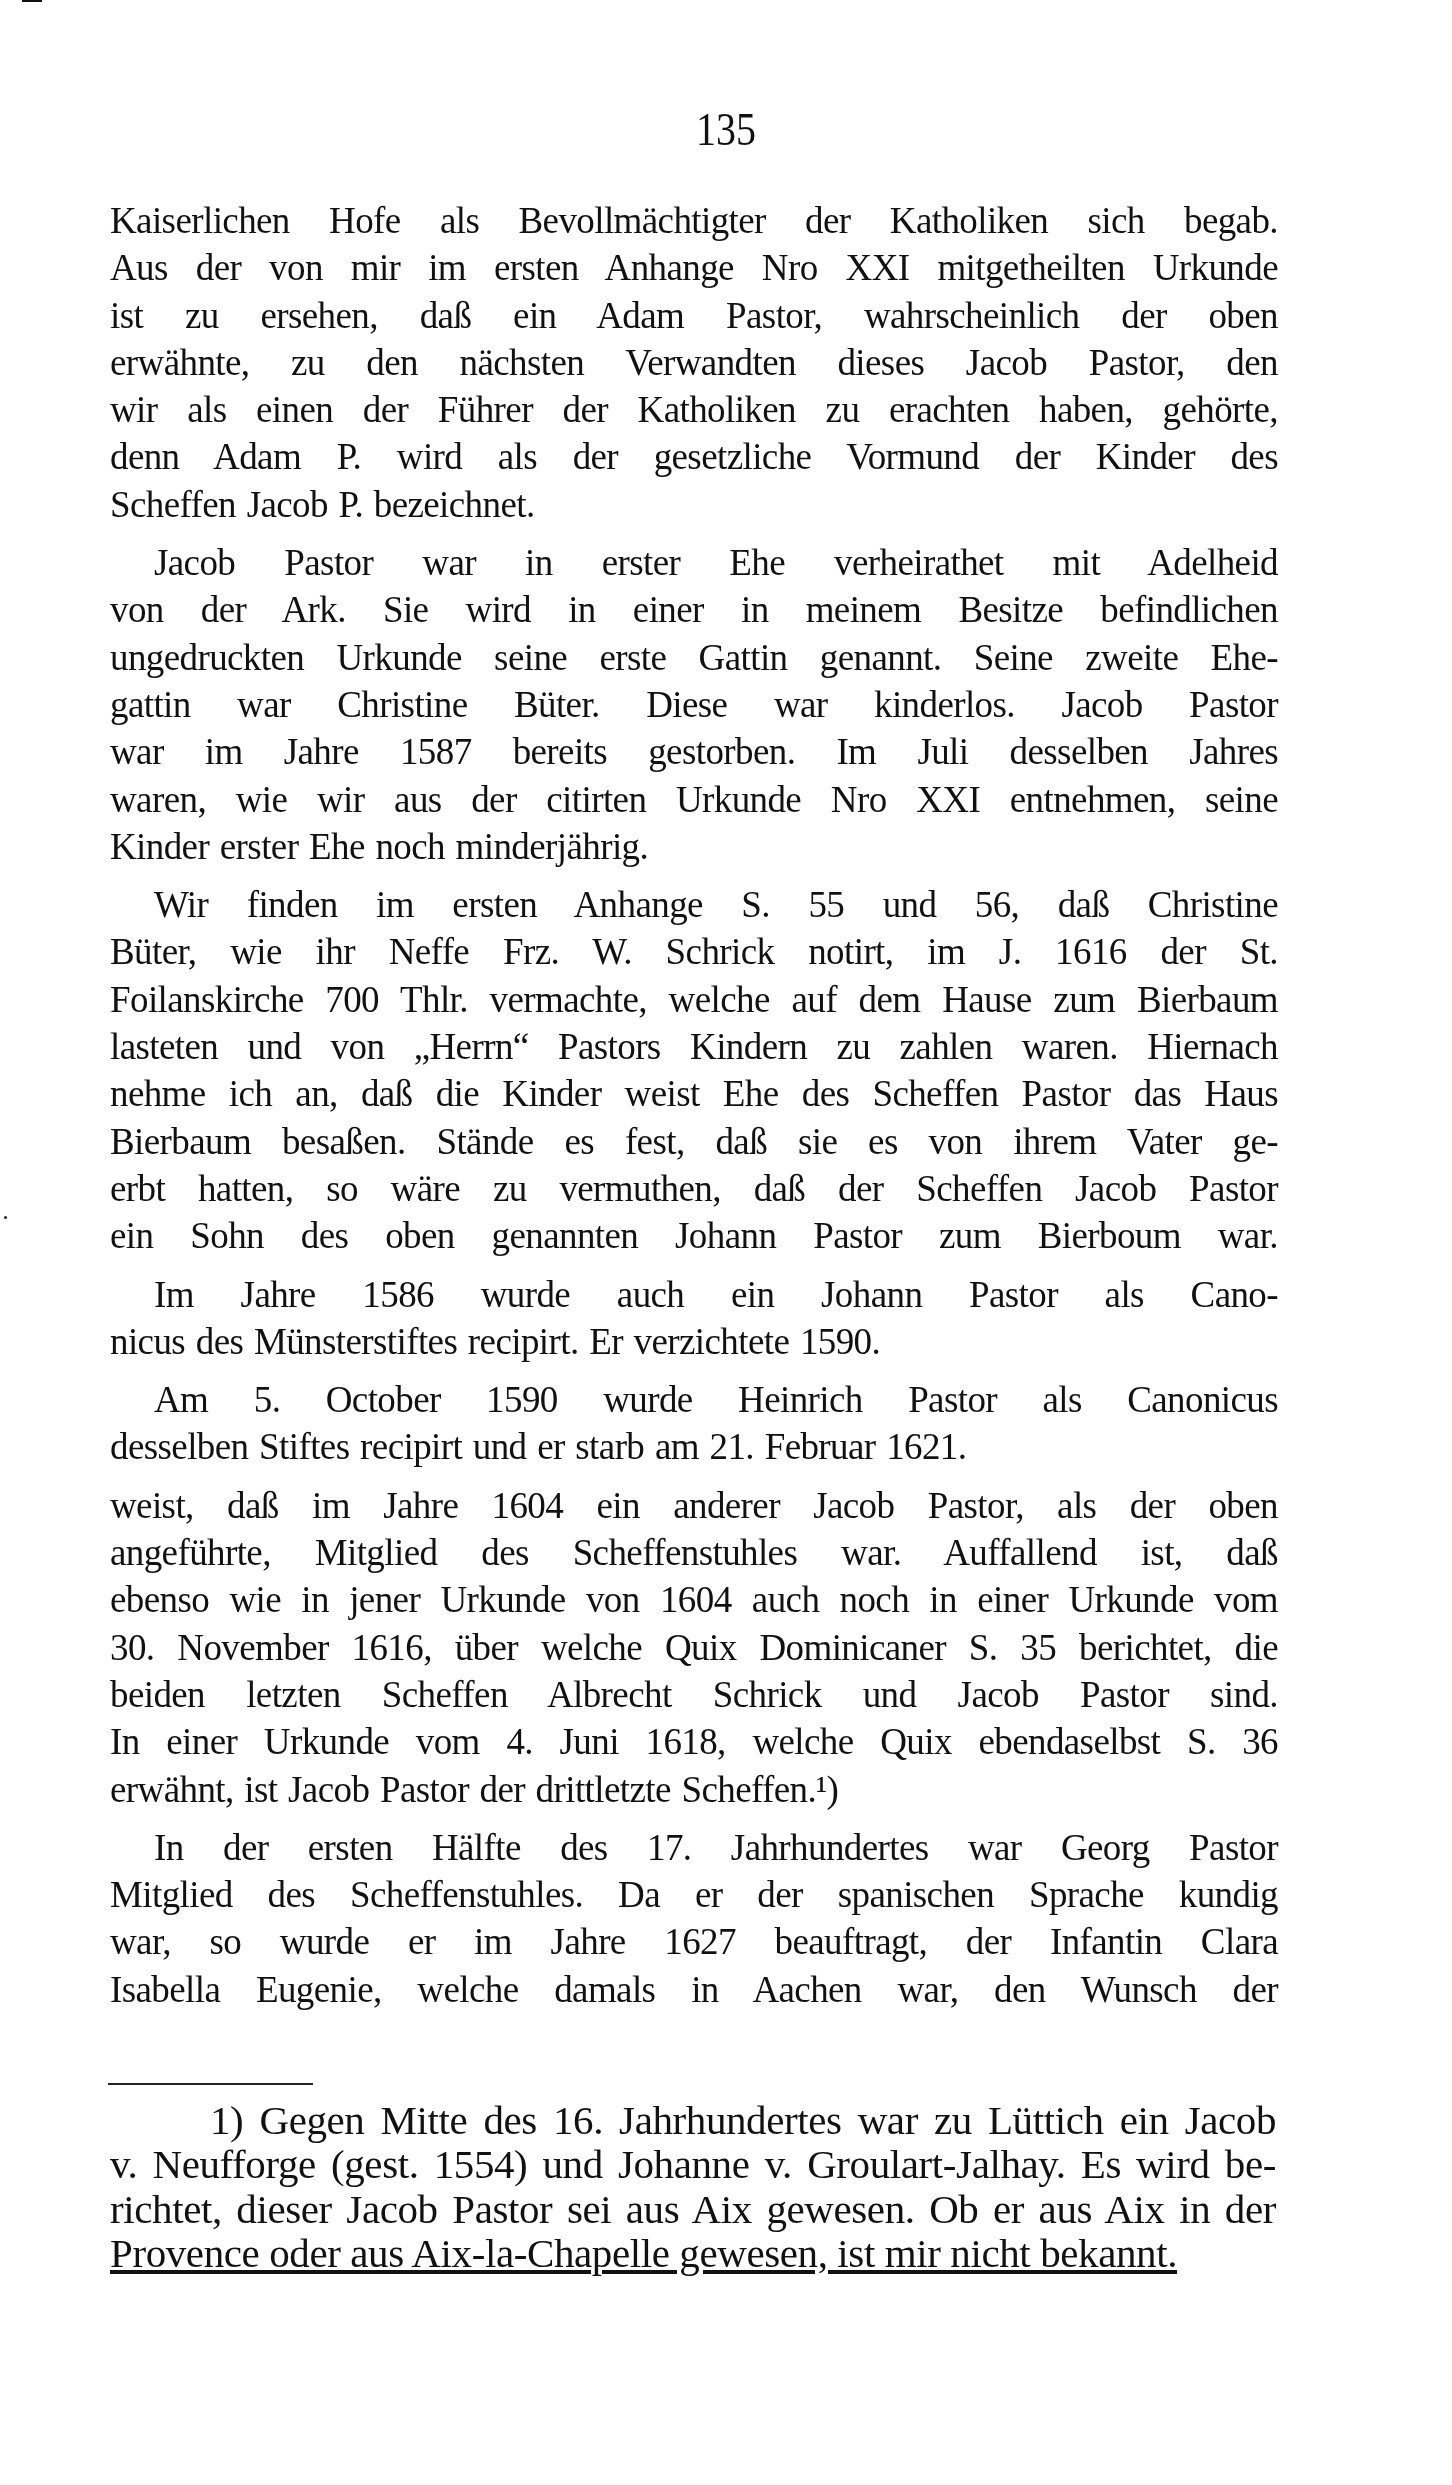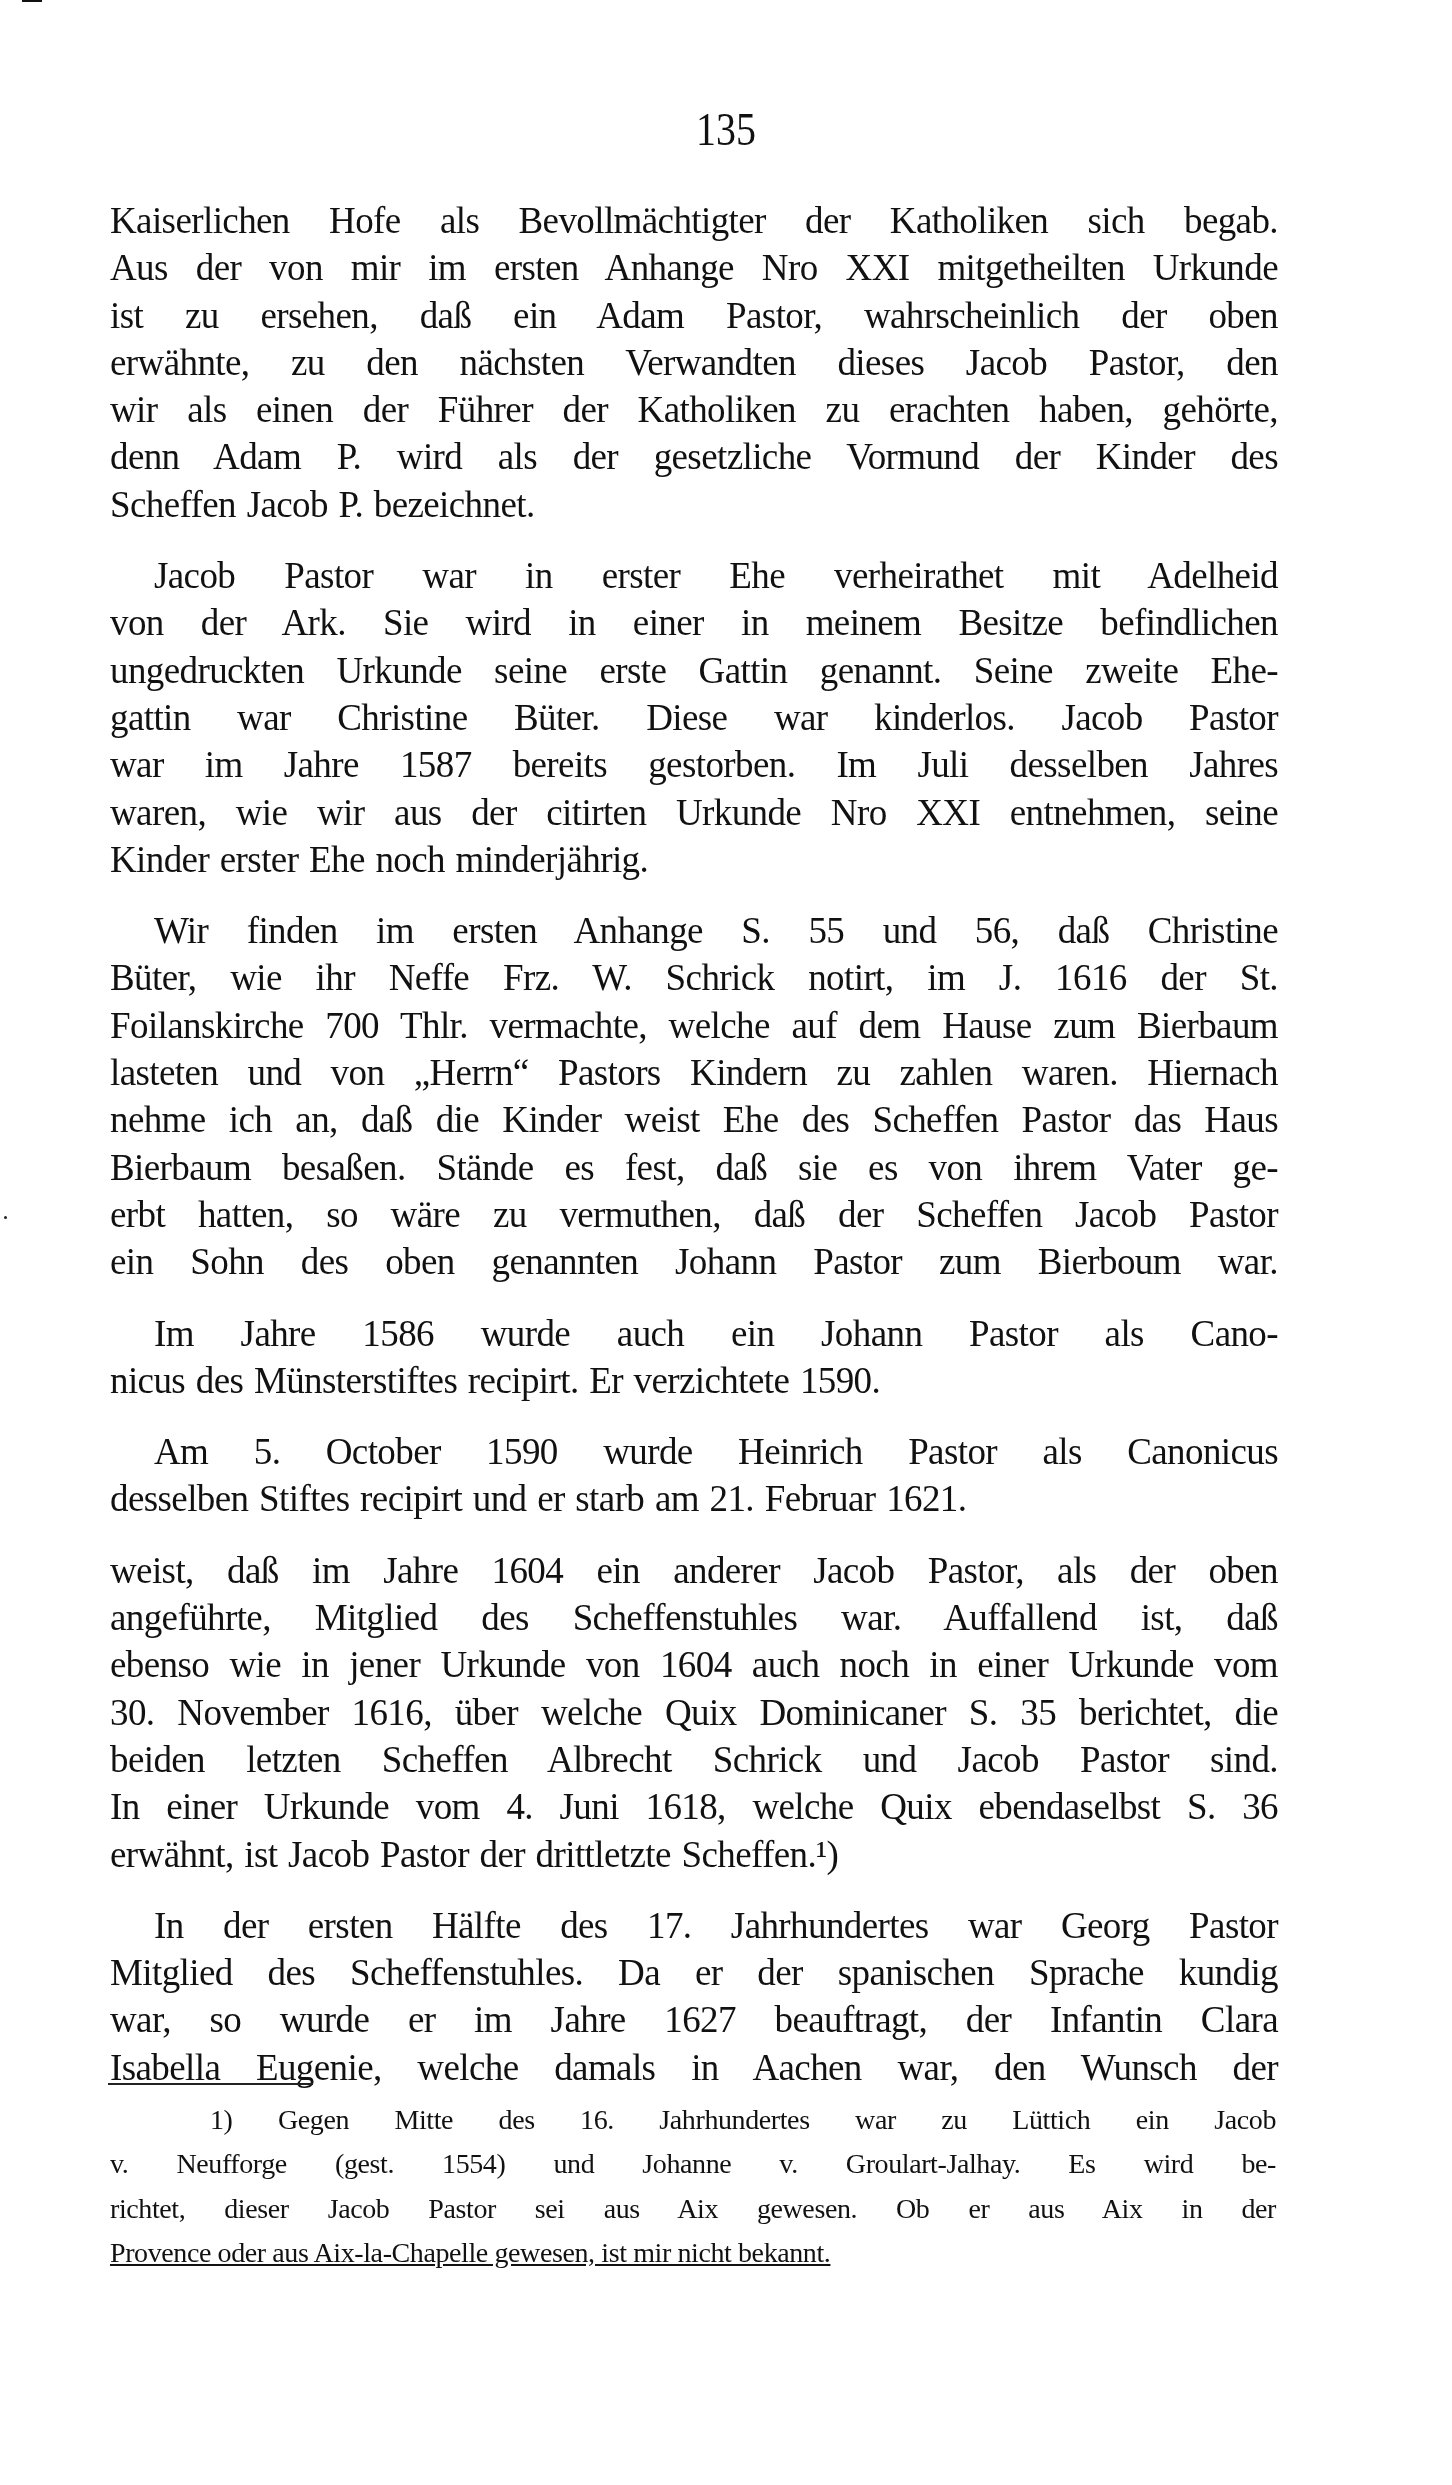--- a/index.html
+++ b/index.html
@@ -4,26 +4,26 @@
 <style>
   html, body { margin: 0; padding: 0; background: #ffffff; }
   body { width: 1452px; height: 2485px; position: relative; overflow: hidden; color: #111; font-family: "Liberation Serif", serif; }
   .corner-mark { position: absolute; left: 22px; top: 0; width: 20px; height: 2px; background: #111; }
   .stray-dot { position: absolute; left: 4px; top: 1216px; width: 3px; height: 3px; background: #222; border-radius: 50%; }
   .page-number { position: absolute; left: 0; width: 1452px; top: 108px; text-align: center; font-size: 40px; line-height: 44px; font-family: "Liberation Serif", serif; transform: scaleY(1.15); }
   .main { position: absolute; left: 110px; top: 197px; width: 1168px; }
   .line { display: block; height: 47.3px; line-height: 47.3px; font-size: 37px; text-align: justify; text-align-last: justify; white-space: nowrap; overflow: visible; }
   .line.last { text-align-last: left; }
   .line.indent { padding-left: 44px; box-sizing: border-box; }
-  .para + .para { margin-top: 24px; }
+  .para + .para { margin-top: 11px; }
   .wrapline { display: block; width: 100%; text-align: justify; text-align-last: justify; white-space: normal; letter-spacing: -0.6px; word-spacing: 2px; }
   .line.last .wrapline { text-align-last: left; }
   .rule { position: absolute; left: 108px; top: 2083px; width: 205px; height: 2px; background: #222; }
   .footnotes { position: absolute; left: 110px; top: 2098px; width: 1166px; }
-  .fnline { display: block; height: 44.3px; line-height: 44.3px; font-size: 28px; white-space: normal; text-align: justify; text-align-last: justify; letter-spacing: -0.4px; }
+  .fnline { display: block; height: 44.3px; line-height: 44.3px; font-size: 41px; white-space: normal; text-align: justify; text-align-last: justify; letter-spacing: -0.4px; }
   .fnline.first { padding-left: 100px; box-sizing: border-box; }
   .fnline.last { text-align-last: left; text-decoration: underline; }
 </style>
 </head>
 <body>
 
 <div class="corner-mark"></div>
 <div class="stray-dot"></div>
 
 <div class="page-number">135</div>

